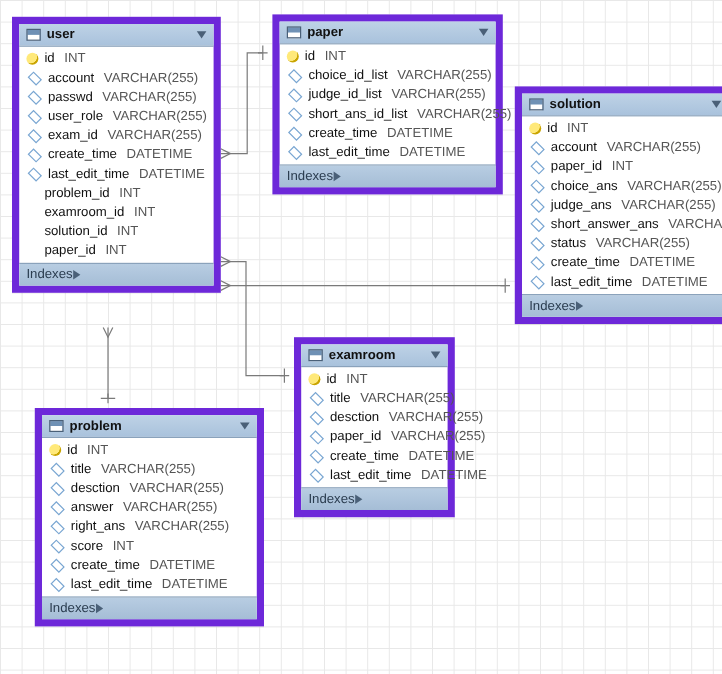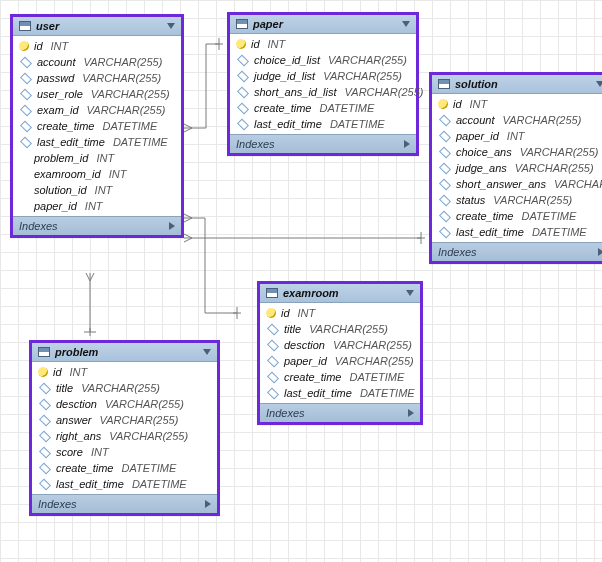--- a/index.html
+++ b/index.html
@@ -21,23 +21,22 @@
   svg.connectors {
     position: absolute;
     inset: 0;
     width: 602px;
     height: 562px;
     pointer-events: none;
   }
   .table {
     position: absolute;
     background: #fff;
-    border: 3px solid #6d28d9;
+    border: 6px solid #6d28d9;
     box-shadow: 0 1px 0 rgba(0,0,0,0.05);
-    font-style: italic;
   }
   .table-header {
     display: flex;
     align-items: center;
     gap: 5px;
     padding: 3px 6px;
     background: linear-gradient(#bed2e6, #a9c2dc);
     border-bottom: 1px solid #8aa2bb;
     font-weight: bold;
     cursor: move;
@@ -80,21 +79,20 @@
     margin: 1px 1px 1px 2px;
   }
   .ico-dia.filled { background: #8fb8e0; }
   .ico-none { background: transparent; }
   .indexes {
     background: linear-gradient(#b8cde2, #a5bdd6);
     border-top: 1px solid #8aa2bb;
     padding: 3px 6px;
     display: flex;
     align-items: center;
-    justify-content: space-between;
     color: #2b3d50;
     cursor: pointer;
   }
   .indexes .tri-r {
     width: 0; height: 0;
     border-top: 4px solid transparent;
     border-bottom: 4px solid transparent;
     border-left: 6px solid #4a6078;
   }
 </style>
@@ -285,21 +283,21 @@
           <span class="ico ico-dia"></span>
           <span class="name">last_edit_time</span>
           <span class="type">DATETIME</span>
         </div>
       </div>
       <div class="indexes">
         <span>Indexes</span>
         <span class="tri-r"></span>
       </div>
     </div>
-    <div class="table" style="left: 245px; top: 281px; width: 166px; margin-left: 12px;">
+    <div class="table" style="left: 245px; top: 281px; width: 134px;">
       <div class="table-header">
         <span class="ico-table"></span>
         <span class="title">examroom</span>
         <span class="tri"></span>
       </div>
       <div class="col-list">
         <div class="col">
           <span class="ico ico-key"></span>
           <span class="name">id</span>
           <span class="type">INT</span>

